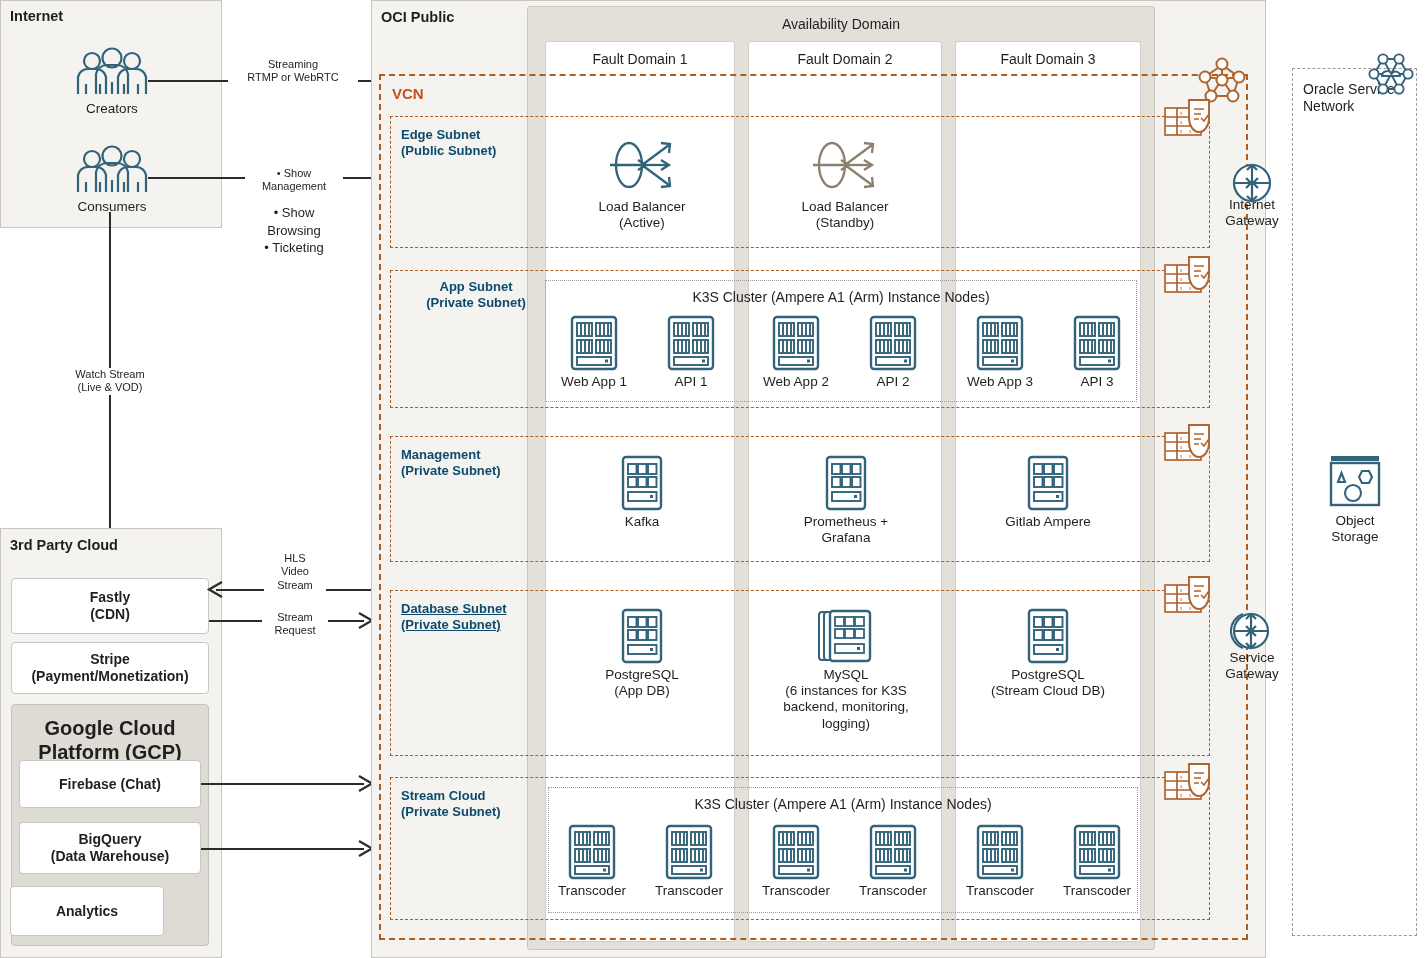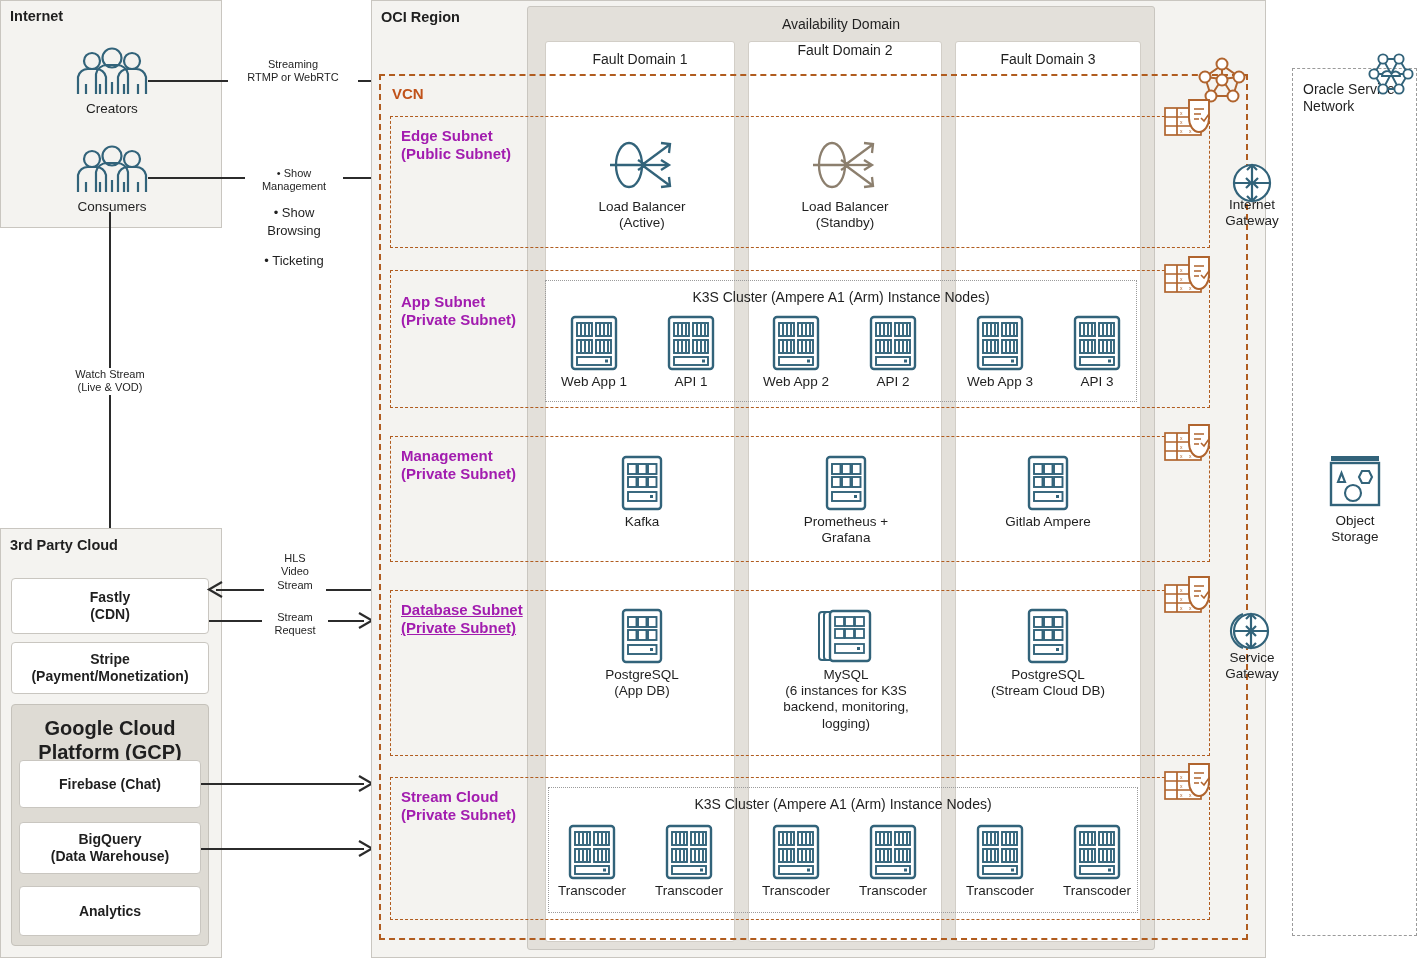--- a/index.html
+++ b/index.html
@@ -7,21 +7,21 @@
   #canvas{position:relative;width:1428px;height:958px;overflow:hidden;background:#fff;}
   .abs{position:absolute;box-sizing:border-box;}
   .panel{background:#f4f3f0;border:1px solid #c9c6c0;}
   .panel-title{font-weight:bold;font-size:14.5px;color:#1f1f1f;line-height:1.2;}
   .ad-box{background:#e3e0da;border:1px solid #c9c6c0;border-radius:3px;}
   .ad-title{font-size:14px;color:#1f1f1f;text-align:center;}
   .fd-box{background:#ffffff;border:1px solid #d2cec7;border-radius:3px;}
   .fd-title{font-size:14px;color:#1f1f1f;text-align:center;}
   .vcn-box{border:2px dashed #b05c1f;}
   .subnet-box{border:1.5px dashed #b05c1f;}
-  .subnet-label{color:#a21caf;font-size:15px;font-weight:bold;line-height:1.22;}
+  .subnet-label{color:#0c4a6e;font-size:13px;font-weight:bold;line-height:1.22;}
   .vcn-label{color:#c0521a;font-size:15px;font-weight:bold;}
   .osn-box{border:1.7px dashed #9b9b9b;}
   .osn-label{font-size:14px;color:#1f1f1f;line-height:1.22;}
   .k3s-box{border:1.3px dotted #9b9b9b;background:transparent;}
   .k3s-title{text-align:center;font-size:14px;color:#1f1f1f;}
   .node{position:absolute;text-align:center;}
   .node-label{font-size:13.5px;color:#1f1f1f;line-height:1.2;margin-top:3px;white-space:nowrap;}
   .node-label.wrap{white-space:normal;}
   .card{background:#ffffff;border:1px solid #c9c6c0;border-radius:4px;display:flex;align-items:center;justify-content:center;text-align:center;font-weight:bold;font-size:14px;color:#1f1f1f;line-height:1.2;}
   .gcp{background:#dedbd4;border:1px solid #c5c2bb;border-radius:4px;}
@@ -82,21 +82,21 @@
 RTMP or WebRTC</span>
   </div>
 
   <div class="line-h" style="left:148px;top:177px;width:224px;"></div>
   <div class="conn-label" style="left:245px;top:167px;width:98px;">
     <span style="white-space:pre-line;">• Show
 Management</span>
   </div>
   <div class="bullets" style="left:245px;top:204px;width:98px;">
     <div>• Show<br>Browsing</div>
-    <div style="margin-top:13px;">• Ticketing</div>
+    <div style="margin-top:0;">• Ticketing</div>
   </div>
 
   <div class="line-v" style="left:109px;top:212px;height:362px;"></div>
   <svg class="abs" style="left:101px;top:566px;" width="18" height="16">
     <path d="M2 0 L9 13 L16 0" fill="none" stroke="#2b2b2b" stroke-width="2.2"></path>
   </svg>
   <div class="conn-label" style="left:48px;top:368px;width:124px;">
     <span style="white-space:pre-line;">Watch Stream
 (Live &amp; VOD)</span>
   </div>
@@ -122,21 +122,21 @@
 Platform (GCP)</span>
     </div>
   </div>
   <div class="abs card" style="left:19px;top:760px;width:182px;height:48px;">
     <span style="white-space:pre-line;">Firebase (Chat)</span>
   </div>
   <div class="abs card" style="left:19px;top:822px;width:182px;height:52px;">
     <span style="white-space:pre-line;">BigQuery
 (Data Warehouse)</span>
   </div>
-  <div class="abs card" style="left:19px;top:886px;width:182px;height:50px;">
+  <div class="abs card" style="left:10px;top:886px;width:154px;height:50px;">
     <span style="white-space:pre-line;">Analytics</span>
   </div>
 
   <div class="line-h" style="left:216px;top:589px;width:156px;"></div>
   <svg class="abs" style="left:208px;top:581px;" width="16" height="17">
     <path d="M14 1 L1 8.5 L14 16" fill="none" stroke="#2b2b2b" stroke-width="2.2"></path>
   </svg>
   <div class="conn-label" style="left:264px;top:552px;width:62px;">
     <span style="white-space:pre-line;">HLS
 Video
@@ -156,32 +156,32 @@
   <svg class="abs" style="left:358px;top:775px;" width="16" height="17">
     <path d="M1 1 L14 8.5 L1 16" fill="none" stroke="#2b2b2b" stroke-width="2.2"></path>
   </svg>
 
   <div class="line-h" style="left:201px;top:848px;width:163px;"></div>
   <svg class="abs" style="left:358px;top:840px;" width="16" height="17">
     <path d="M1 1 L14 8.5 L1 16" fill="none" stroke="#2b2b2b" stroke-width="2.2"></path>
   </svg>
 
   <div class="abs panel" style="left:371px;top:0px;width:895px;height:958px;">
-    <div class="abs panel-title" style="left:9px;top:8px;">OCI Region</div>
+    <div class="abs panel-title" style="left:9px;top:8px;">OCI Public</div>
   </div>
 
   <div class="abs ad-box" style="left:527px;top:6px;width:628px;height:944px;">
     <div class="ad-title" style="padding-top:9px;">Availability Domain</div>
   </div>
 
   <div class="abs fd-box" style="left:545px;top:41px;width:190px;height:901px;">
     <div class="fd-title" style="padding-top:9px;">Fault Domain 1</div>
   </div>
   <div class="abs fd-box" style="left:748px;top:41px;width:194px;height:901px;">
-    <div class="fd-title" style="">Fault Domain 2</div>
+    <div class="fd-title" style="padding-top:9px;">Fault Domain 2</div>
   </div>
   <div class="abs fd-box" style="left:955px;top:41px;width:186px;height:901px;">
     <div class="fd-title" style="padding-top:9px;">Fault Domain 3</div>
   </div>
 
   <div class="abs vcn-box" style="left:379px;top:74px;width:869px;height:866px;background:transparent;">
     <div class="abs vcn-label" style="left:11px;top:9px;">VCN</div>
   </div>
   <span class="abs" style="left:1196px;top:56px;">
     <svg width="52" height="46" viewBox="0 0 52 46">
@@ -243,21 +243,21 @@
         </g>
       </svg>
     </span>
     <div class="node-label">
       <span style="white-space:pre-line;">Load Balancer
 (Standby)</span>
     </div>
   </div>
 
   <div class="abs subnet-box" style="left:390px;top:270px;width:820px;height:138px;background:transparent;">
-    <div class="abs subnet-label" style="left:10px;top:22px;width:150px;">
+    <div class="abs subnet-label" style="left:10px;top:8px;width:150px;text-align:center;">
       <span style="white-space:pre-line;">App Subnet
 (Private Subnet)</span>
     </div>
   </div>
   <div class="abs k3s-box" style="left:545px;top:280px;width:592px;height:122px;">
     <div class="k3s-title" style="padding-top:8px;">K3S Cluster (Ampere A1 (Arm) Instance Nodes)</div>
   </div>
   <div class="node" style="left:553px;top:315px;width:82px;">
     <span>
       <svg width="50" height="56" viewBox="0 0 50 56" style="margin:0 auto;">

